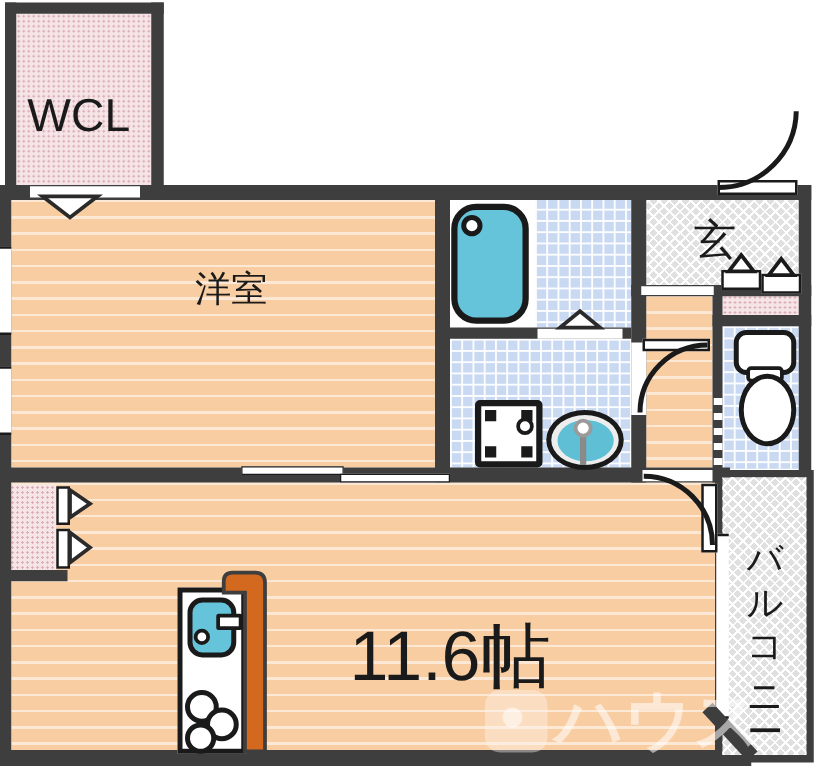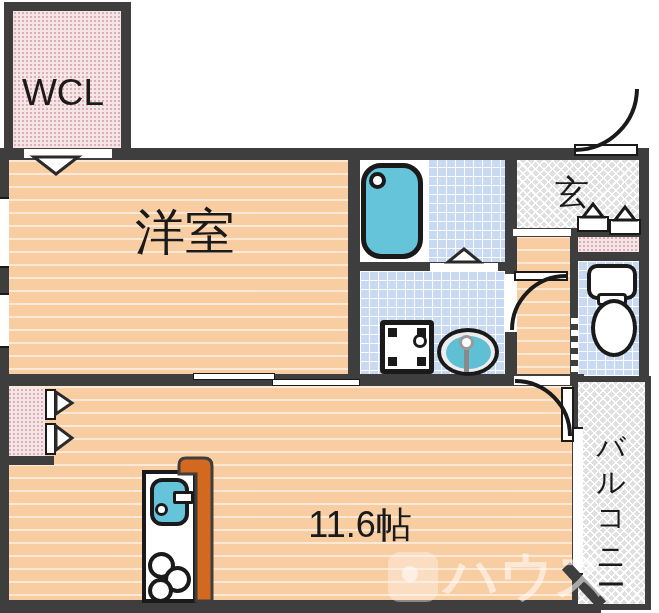--- a/index.html
+++ b/index.html
@@ -165,23 +165,23 @@
     <polygon points="56,426 56,450 72,438" fill="#fff" stroke="#2a2a2a" stroke-width="3"></polygon>
 
     <polygon points="583,217 603,217 593,204" fill="#fff" stroke="#1a1a1a" stroke-width="3"></polygon>
     <polygon points="615,220 635,220 625,207" fill="#fff" stroke="#1a1a1a" stroke-width="3"></polygon>
 
     <path d="M179,474 L179,465 Q179,458 186,458 L204,458 Q212,458 212,466 L212,601 L196,601 L196,474 Z" fill="#D2691E" stroke="#3E3E3E" stroke-width="3"></path>
   </svg>
 
   <div class="label" style="left:13px;top:62px;width:100px;height:60px;font-size:37px;">WCL</div>
 
-  <div class="label" style="left:60px;top:206px;width:250px;height:52px;font-size:50px;">洋室</div>
+  <div class="label" style="left:60px;top:206px;width:250px;height:52px;font-size:29px;">洋室</div>
 
-  <div class="label" style="left:225px;top:498px;width:270px;height:54px;font-size:36px;">11.6帖</div>
+  <div class="label" style="left:225px;top:498px;width:270px;height:54px;font-size:56px;">11.6帖</div>
 
   <div class="label" style="left:517px;top:160px;width:110px;height:64px;font-size:34px;">玄</div>
 
   <div class="label vtext" style="left:585px;top:388px;width:52px;height:214px;font-size:29px;">バルコニー</div>
 
   <div class="watermark" style="left:388px;top:540px;font-size:54px;">
     <span class="wm-logo"></span>
     <span>ハウス</span>
   </div>
 

